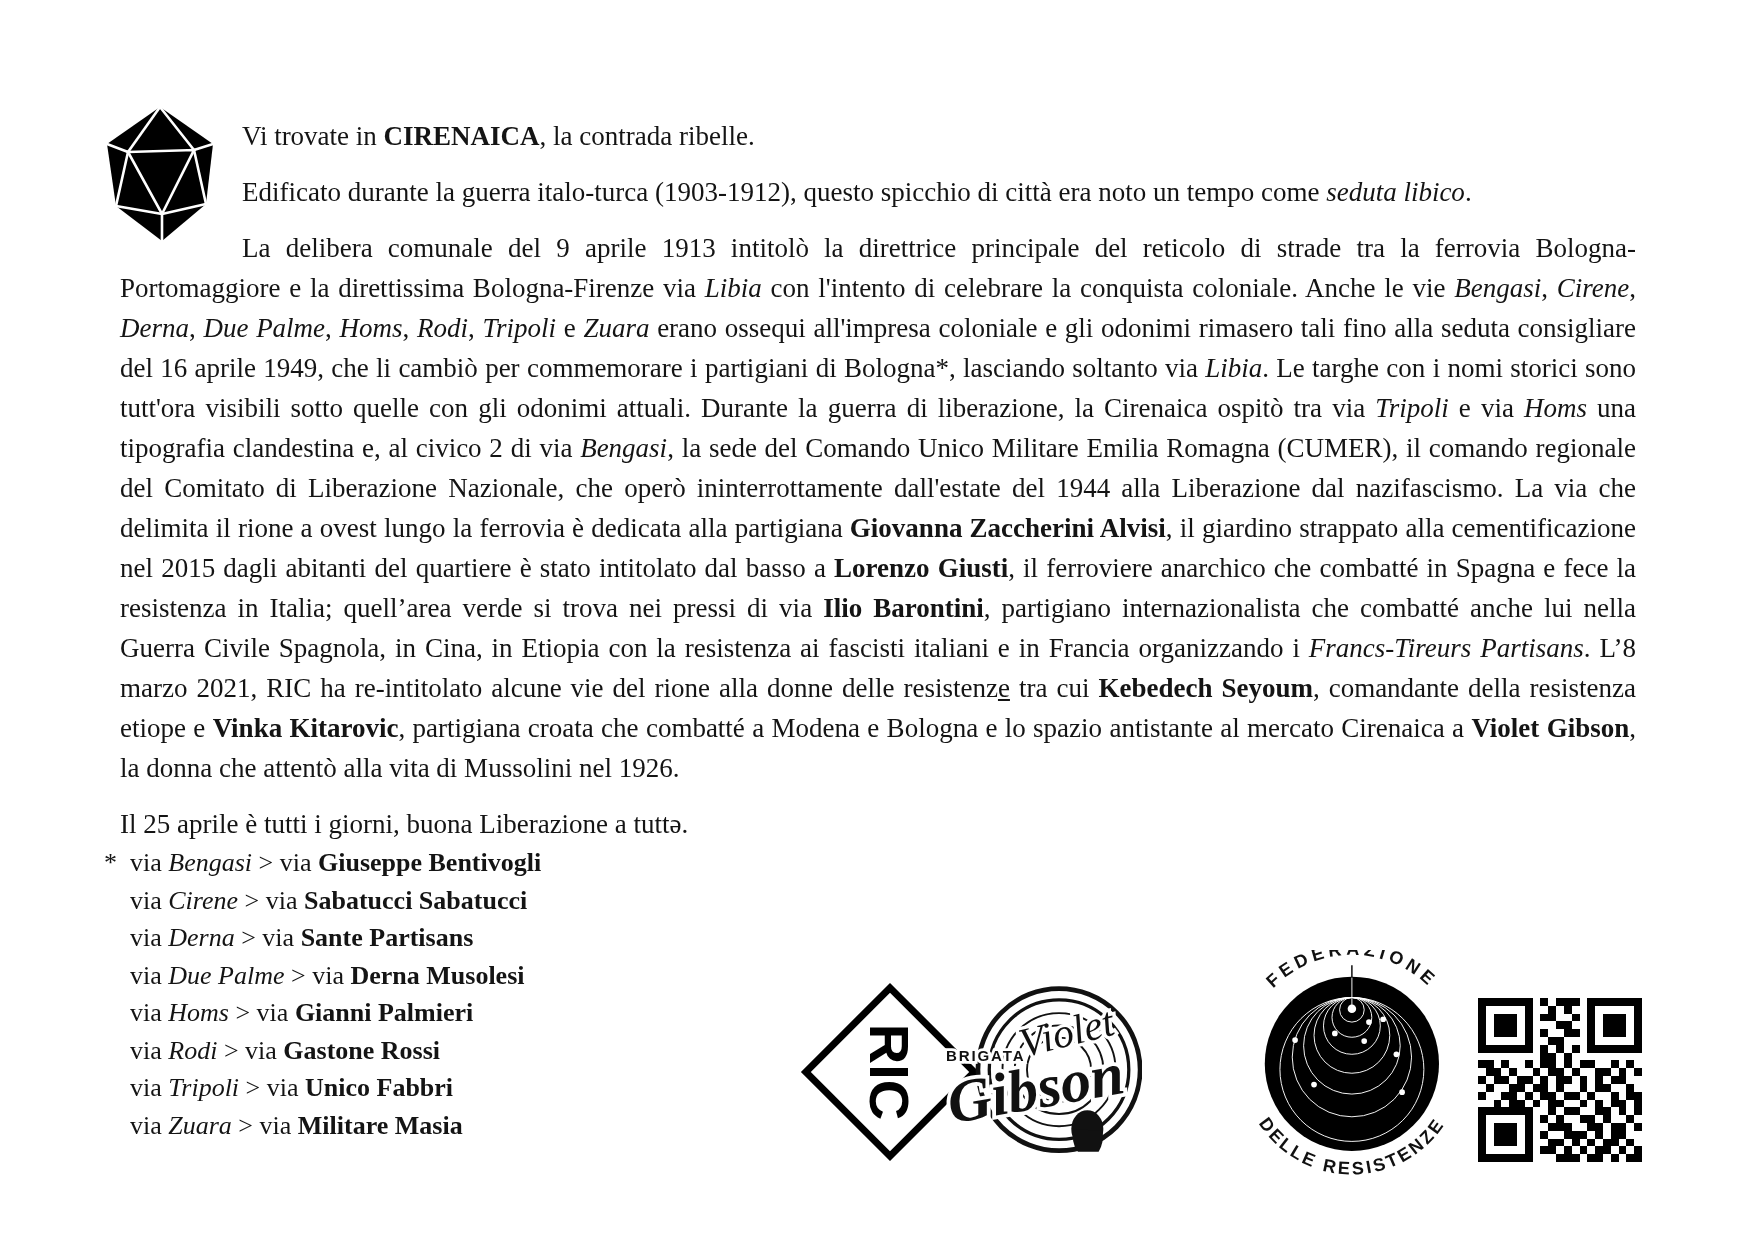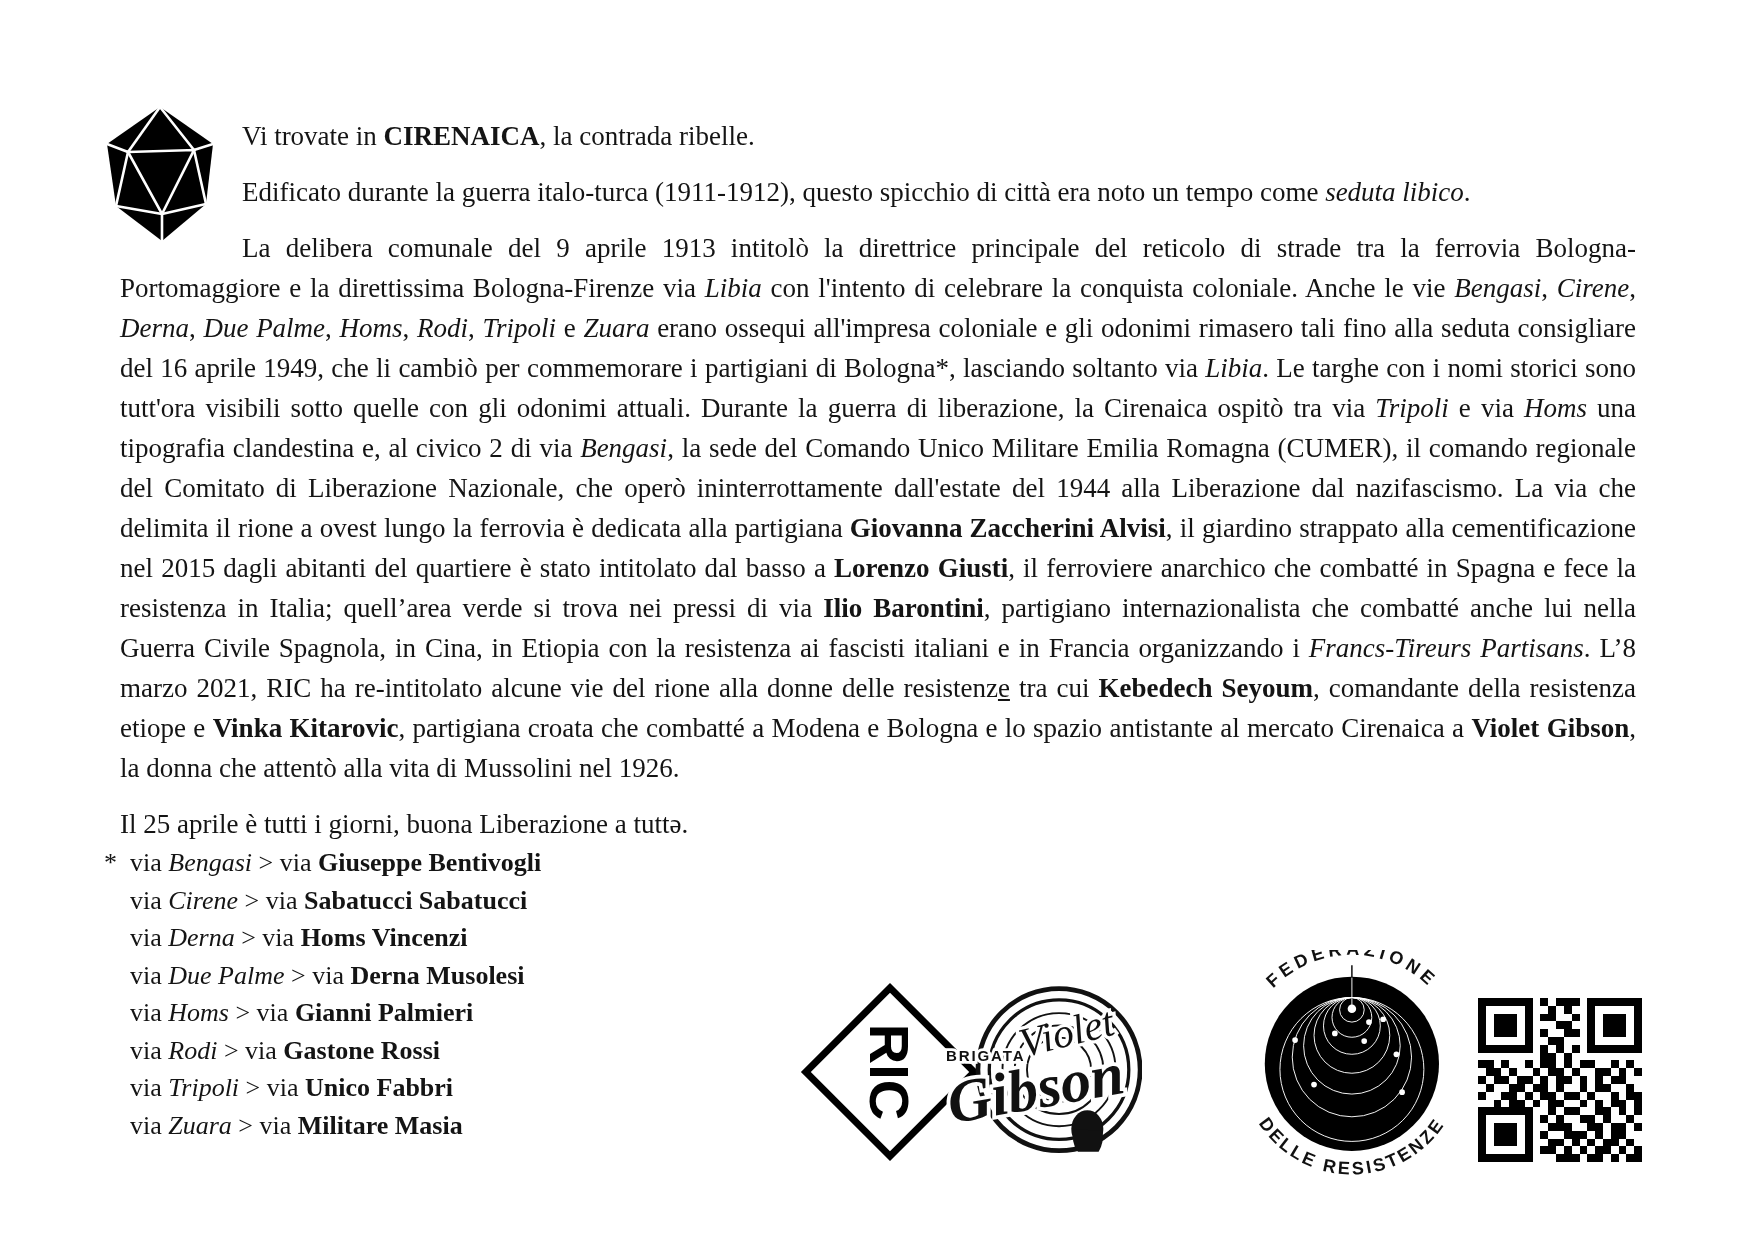--- a/index.html
+++ b/index.html
@@ -61,29 +61,29 @@
         <line x1="109" y1="40" x2="90" y2="46"></line>
         <line x1="12" y1="102" x2="24" y2="48"></line>
         <line x1="102" y1="100" x2="90" y2="46"></line>
         <line x1="12" y1="102" x2="58" y2="110"></line>
         <line x1="102" y1="100" x2="58" y2="110"></line>
         <line x1="58" y1="110" x2="58" y2="137"></line>
       </g>
     </svg>
   </div>
   <p><span class="">Vi trovate in </span><span class=" seg-b">CIRENAICA</span><span class="">, la contrada ribelle.</span></p>
-  <p><span class="">Edificato durante la guerra italo-turca (1911-1912), questo spicchio di città era noto un tempo come </span><span class=" seg-i">seduta libico</span><span class="">.</span></p>
+  <p><span class="">Edificato durante la guerra italo-turca (1903-1912), questo spicchio di città era noto un tempo come </span><span class=" seg-i">seduta libico</span><span class="">.</span></p>
   <p class="p-justify"><span class="">La delibera comunale del 9 aprile 1913 intitolò la direttrice principale del reticolo di strade tra la ferrovia Bologna-Portomaggiore e la direttissima Bologna-Firenze via </span><span class=" seg-i">Libia</span><span class=""> con l'intento di celebrare la conquista coloniale. Anche le vie </span><span class=" seg-i">Bengasi</span><span class="">, </span><span class=" seg-i">Cirene</span><span class="">, </span><span class=" seg-i">Derna</span><span class="">, </span><span class=" seg-i">Due Palme</span><span class="">, </span><span class=" seg-i">Homs</span><span class="">, </span><span class=" seg-i">Rodi</span><span class="">, </span><span class=" seg-i">Tripoli</span><span class=""> e </span><span class=" seg-i">Zuara</span><span class=""> erano ossequi all'impresa coloniale e gli odonimi rimasero tali fino alla seduta consigliare del 16 aprile 1949, che li cambiò per commemorare i partigiani di Bologna*, lasciando soltanto via </span><span class=" seg-i">Libia</span><span class="">. Le targhe con i nomi storici sono tutt'ora visibili sotto quelle con gli odonimi attuali. Durante la guerra di liberazione, la Cirenaica ospitò tra via </span><span class=" seg-i">Tripoli</span><span class=""> e via </span><span class=" seg-i">Homs</span><span class=""> una tipografia clandestina e, al civico 2 di via </span><span class=" seg-i">Bengasi</span><span class="">, la sede del Comando Unico Militare Emilia Romagna (CUMER), il comando regionale del Comitato di Liberazione Nazionale, che operò ininterrottamente dall'estate del 1944 alla Liberazione dal nazifascismo. La via che delimita il rione a ovest lungo la ferrovia è dedicata alla partigiana </span><span class=" seg-b">Giovanna Zaccherini Alvisi</span><span class="">, il giardino strappato alla cementificazione nel 2015 dagli abitanti del quartiere è stato intitolato dal basso a </span><span class=" seg-b">Lorenzo Giusti</span><span class="">, il ferroviere anarchico che combatté in Spagna e fece la resistenza in Italia; quell’area verde si trova nei pressi di via </span><span class=" seg-b">Ilio Barontini</span><span class="">, partigiano internazionalista che combatté anche lui nella Guerra Civile Spagnola, in Cina, in Etiopia con la resistenza ai fascisti italiani e in Francia organizzando i </span><span class=" seg-i">Francs-Tireurs Partisans</span><span class="">. L’8 marzo 2021, RIC ha re-intitolato alcune vie del rione alla donne delle resistenz</span><span class=" seg-u">e</span><span class=""> tra cui </span><span class=" seg-b">Kebedech Seyoum</span><span class="">, comandante della resistenza etiope e </span><span class=" seg-b">Vinka Kitarovic</span><span class="">, partigiana croata che combatté a Modena e Bologna e lo spazio antistante al mercato Cirenaica a </span><span class=" seg-b">Violet Gibson</span><span class="">, la donna che attentò alla vita di Mussolini nel 1926.</span></p>
   <p><span class="">Il 25 aprile è tutti i giorni, buona Liberazione a tuttə.</span></p>
 </div>
 
 <div class="footnotes" id="footnote-list">
     <div class="fn-row"><span class="fn-marker">*</span><span>via </span><span class="fn-old">Bengasi</span><span> &gt; via </span><span class="fn-new">Giuseppe Bentivogli</span></div>
     <div class="fn-row"><span>via </span><span class="fn-old">Cirene</span><span> &gt; via </span><span class="fn-new">Sabatucci Sabatucci</span></div>
-    <div class="fn-row"><span>via </span><span class="fn-old">Derna</span><span> &gt; via </span><span class="fn-new">Homs Vincenzi</span></div>
+    <div class="fn-row"><span>via </span><span class="fn-old">Derna</span><span> &gt; via </span><span class="fn-new">Sante Partisans</span></div>
     <div class="fn-row"><span>via </span><span class="fn-old">Due Palme</span><span> &gt; via </span><span class="fn-new">Derna Musolesi</span></div>
     <div class="fn-row"><span>via </span><span class="fn-old">Homs</span><span> &gt; via </span><span class="fn-new">Gianni Palmieri</span></div>
     <div class="fn-row"><span>via </span><span class="fn-old">Rodi</span><span> &gt; via </span><span class="fn-new">Gastone Rossi</span></div>
     <div class="fn-row"><span>via </span><span class="fn-old">Tripoli</span><span> &gt; via </span><span class="fn-new">Unico Fabbri</span></div>
     <div class="fn-row"><span>via </span><span class="fn-old">Zuara</span><span> &gt; via </span><span class="fn-new">Militare Masia</span></div>
   </div>
 
 <div class="ric-logo">
   <div class="ric-diamond"></div>
   <div class="ric-text">RIC</div>

